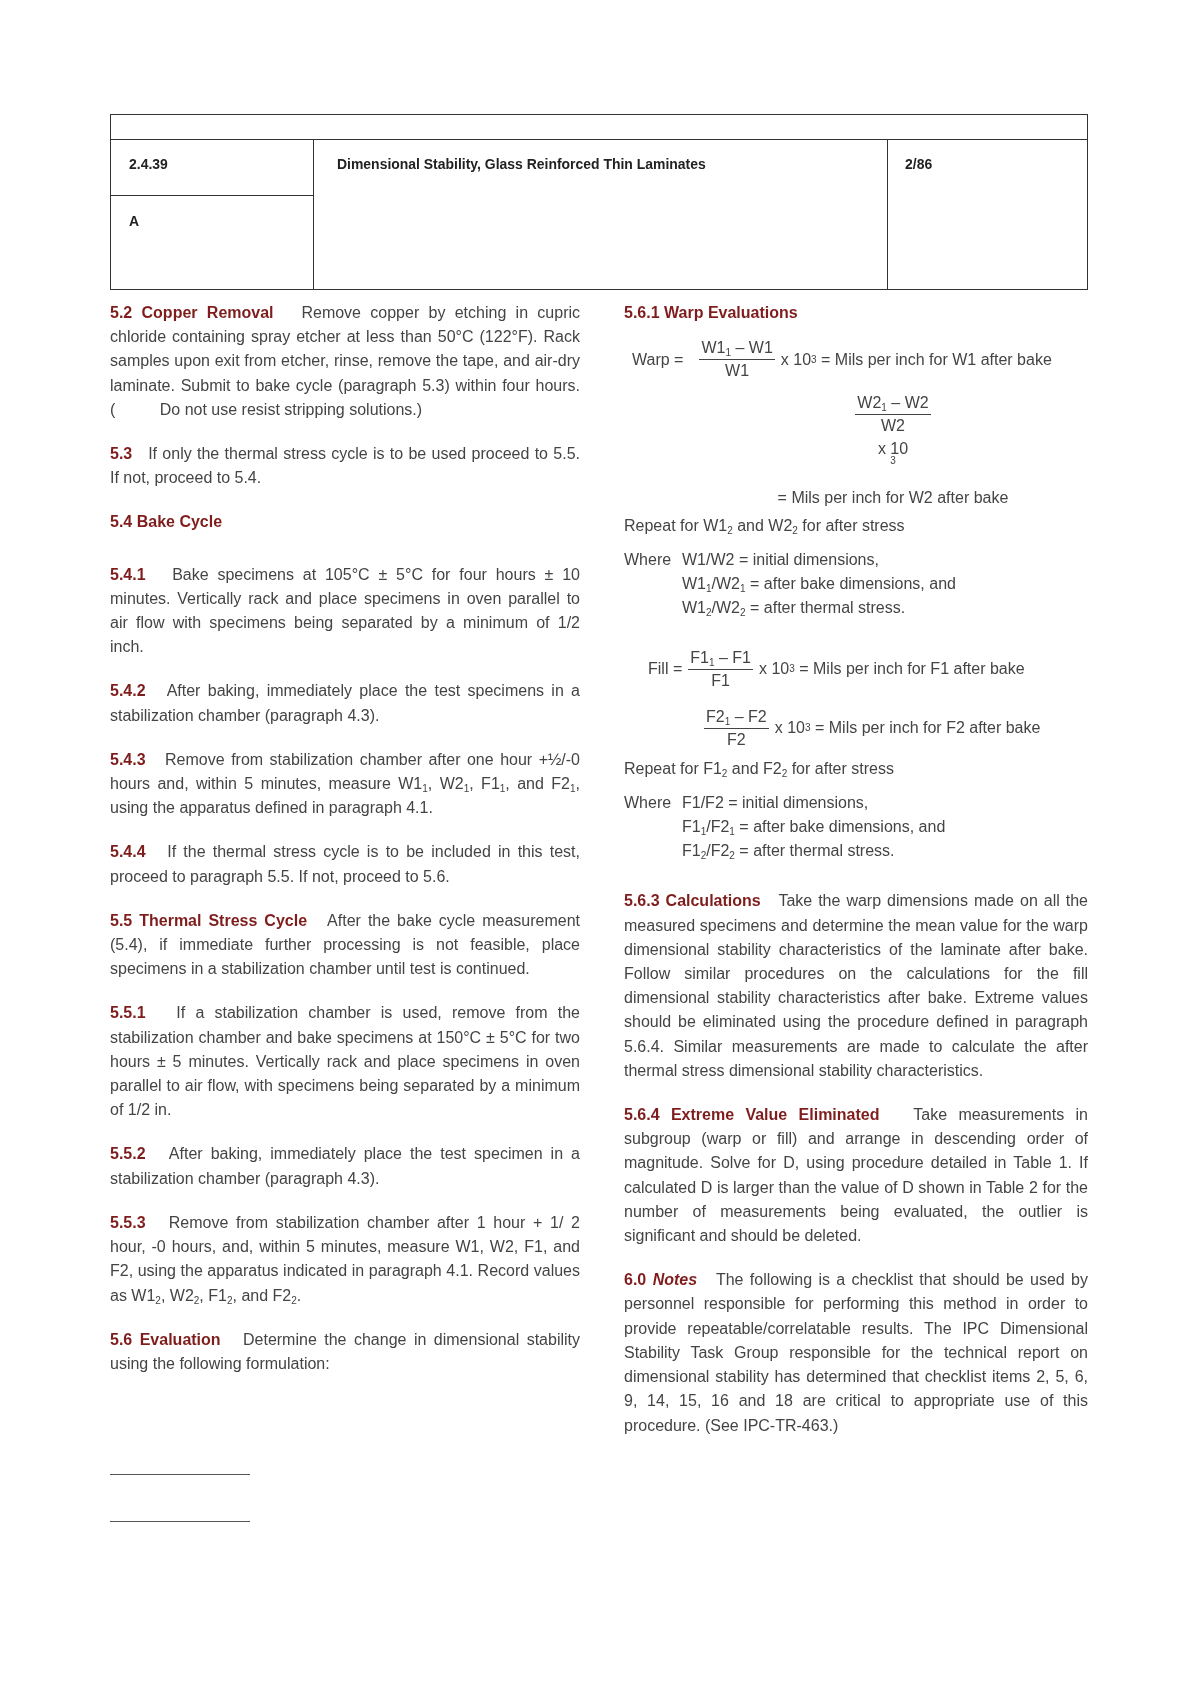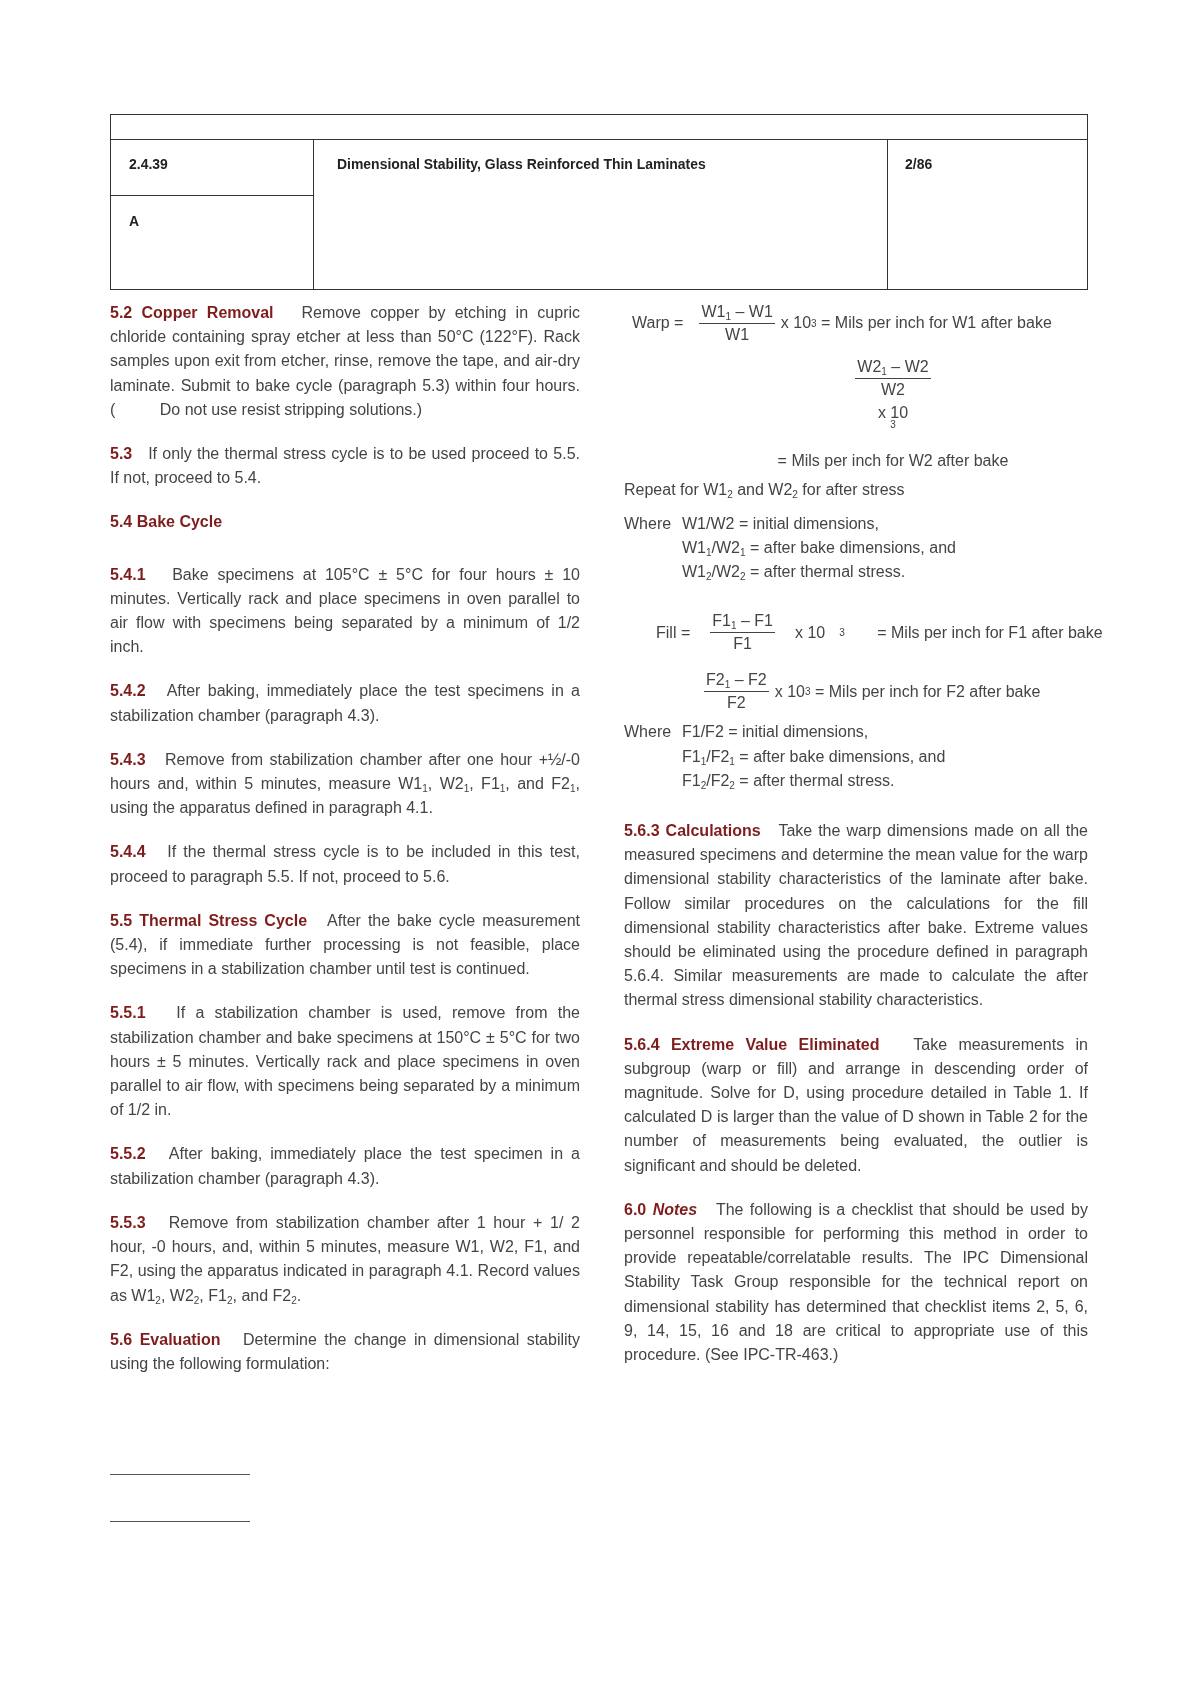--- a/index.html
+++ b/index.html
@@ -90,20 +90,23 @@
   <p>
     <b>5.6 Evaluation</b>&nbsp;&nbsp;
     <span>Determine the change in dimensional stability using the following formulation:</span>
   </p>
 </div>
 
 <div class="fnline" style="top:1474px;"></div>
 <div class="fnline" style="top:1521px;"></div>
 
 <div class="col right">
+  <p style="margin-bottom:12px;">
+    <b>5.6.1 Warp Evaluations</b>
+  </p>
 
   <div class="eq" style="margin-left:8px; margin-bottom:10px;align-items:center;">
     <span>Warp =</span>
     <span class="frac" style="margin-left:16px;">
       <span class="num"><span>W1</span><sub>1</sub><span> – W1</span></span>
       <span class="den">W1</span>
     </span>
     <span>x  10</span><sup>3</sup>&nbsp;<span>= Mils per inch for W1 after bake</span>
   </div>
 
@@ -128,37 +131,40 @@
         <span class="lbl"></span>
         <span><span>W1</span><sub>1</sub><span>/W2</span><sub>1</sub><span>  =  after bake dimensions, and</span></span>
       </div>
     <div class="row">
         <span class="lbl"></span>
         <span><span>W1</span><sub>2</sub><span>/W2</span><sub>2</sub><span> = after thermal stress.</span></span>
       </div>
   </div>
 
 
-  <div class="eq" style="margin-left:32px; margin-bottom:14px;gap:14px;">
+  <div class="eq" style="margin-left:24px; margin-bottom:14px;">
     <span>Fill  =</span>
     <span class="frac">
       <span class="num"><span>F1</span><sub>1</sub><span> – F1</span></span>
       <span class="den">F1</span>
     </span>
     <span>x 10</span><sup>3</sup>&nbsp;<span>= Mils  per inch for F1 after bake</span>
   </div>
 
   <div class="eq" style="margin-left:74px; margin-bottom:6px;">
     <span class="frac">
       <span class="num"><span>F2</span><sub>1</sub><span> – F2</span></span>
       <span class="den">F2</span>
     </span>
     <span>x 10</span><sup>3</sup>&nbsp;<span>= Mils  per inch for F2 after bake</span>
   </div>
 
+  <p style="margin-bottom:10px;">
+    <span>Repeat for F1</span><sub>2</sub><span> and F2</span><sub>2</sub><span> for after stress</span>
+  </p>
 
   <div class="where" style="margin-bottom:26px;">
     <div class="row">
         <span class="lbl">Where</span>
         <span>F1/F2  =  initial dimensions,</span>
       </div>
     <div class="row">
         <span class="lbl"></span>
         <span><span>F1</span><sub>1</sub><span>/F2</span><sub>1</sub><span>  =  after bake dimensions, and</span></span>
       </div>

